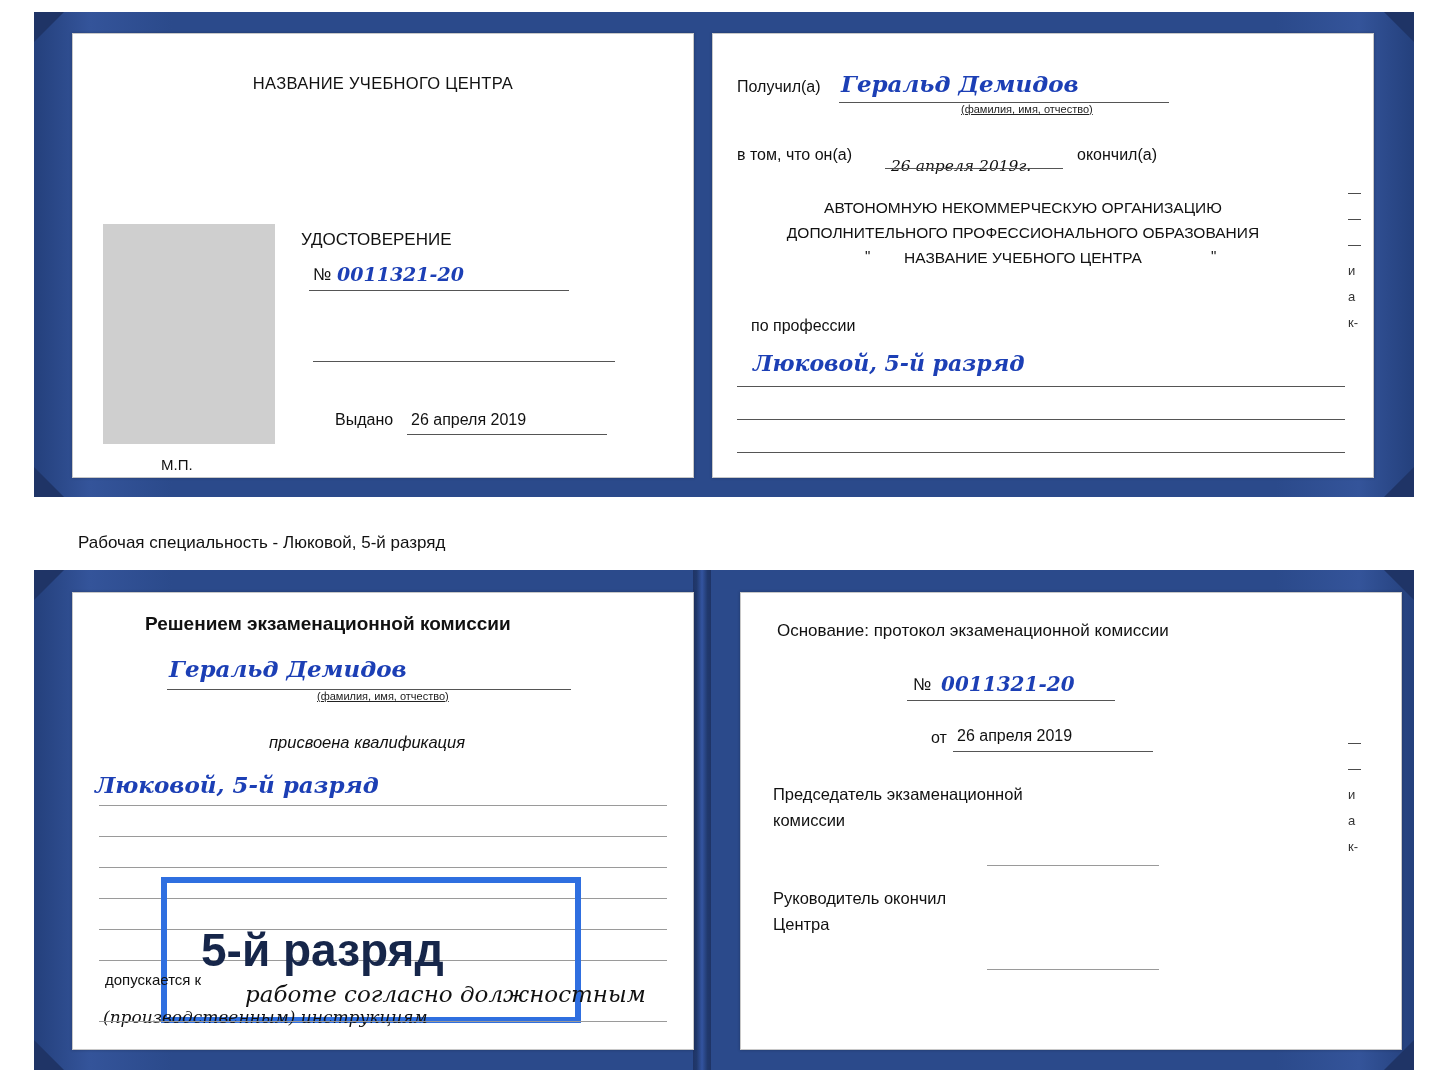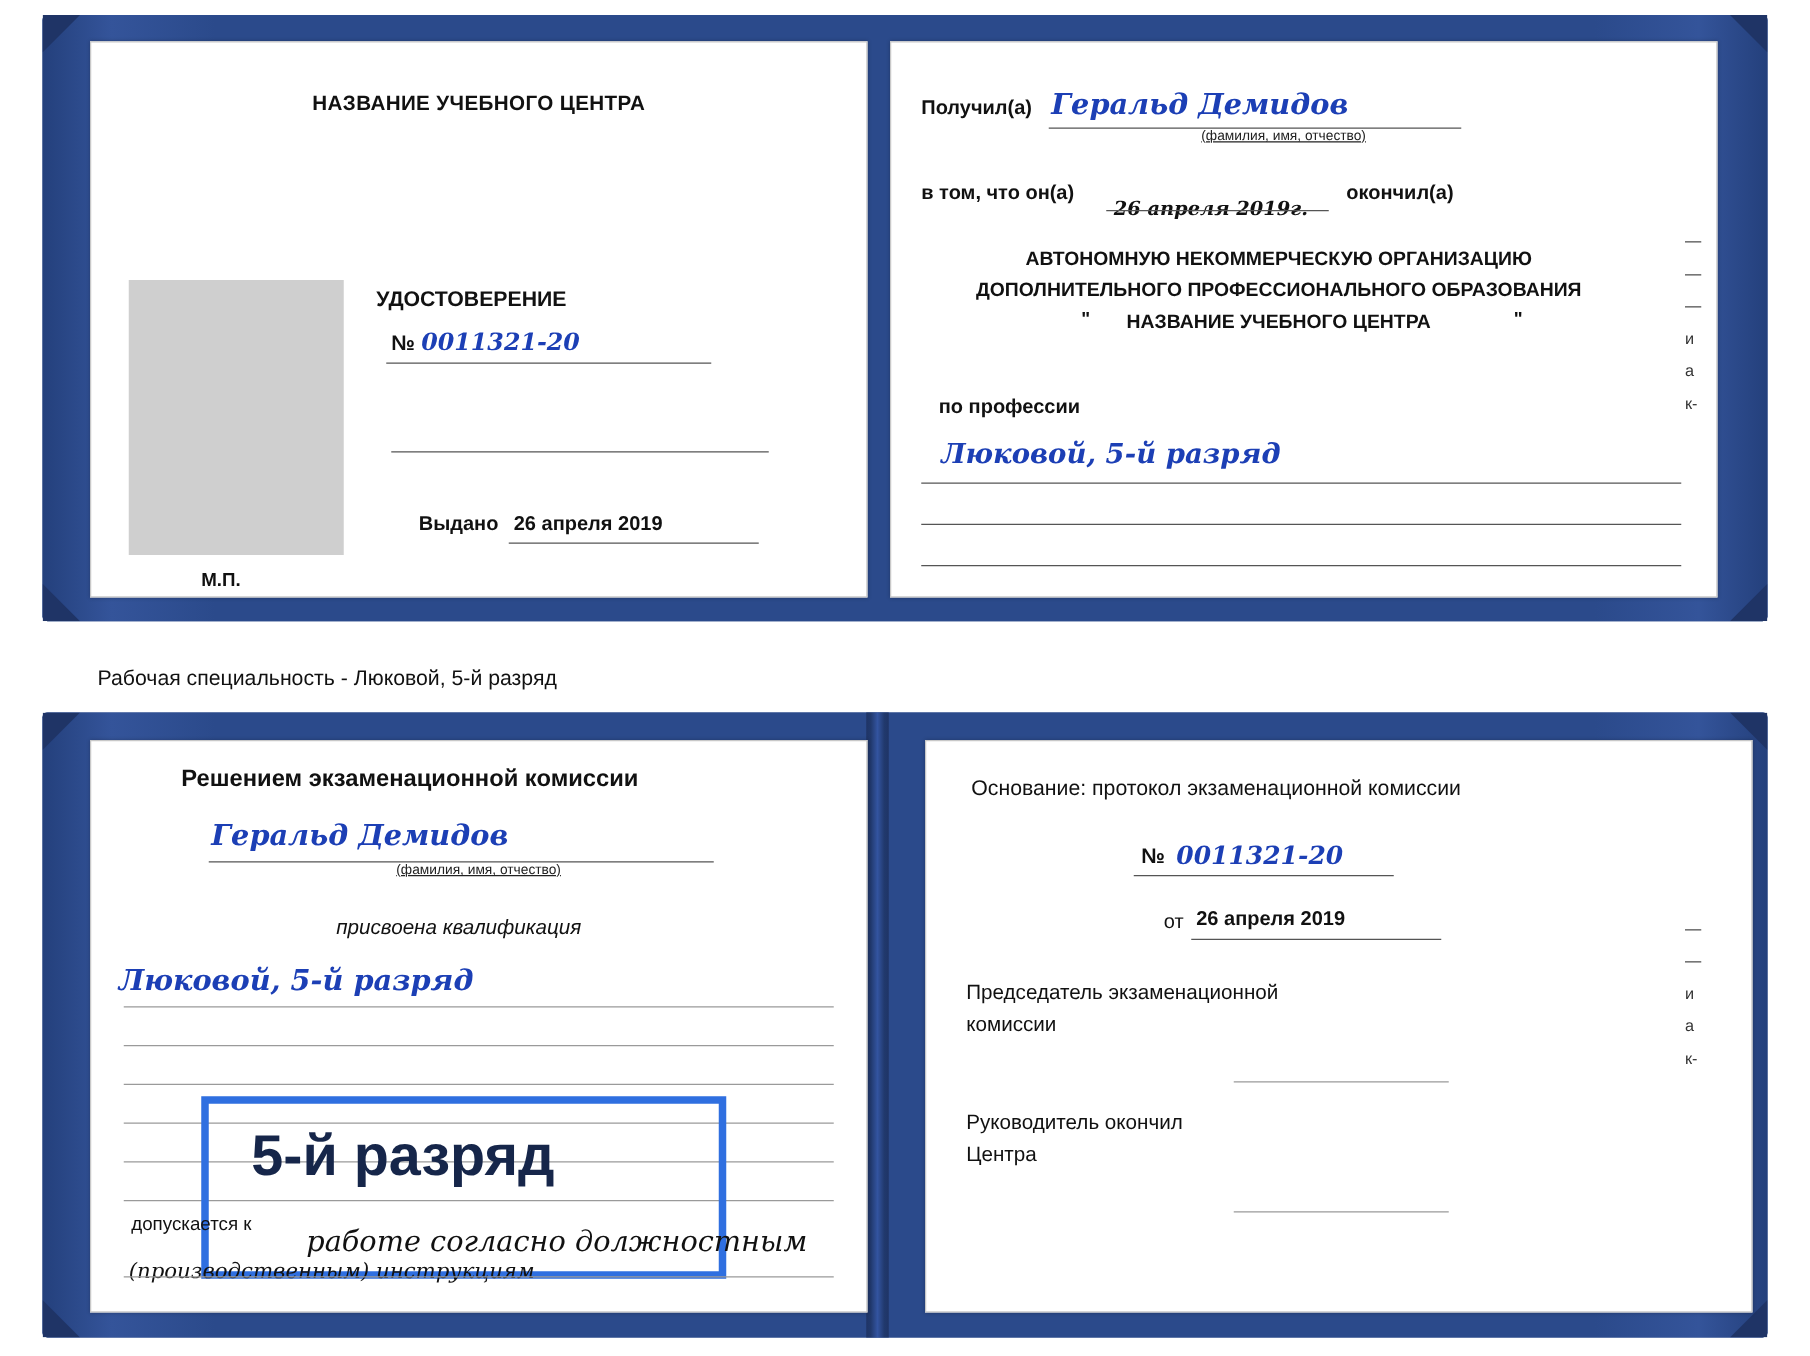--- a/index.html
+++ b/index.html
@@ -41,21 +41,21 @@
     position: absolute;
     left: 0; top: 0; right: 0; bottom: 0;
   }
 
   
   .t {
     position: absolute;
     white-space: nowrap;
     color: #111;
   }
-  .bold { font-weight: bold; }
+  .bold { font-weight: normal; }
   .center { text-align: center; }
   .hw {
     font-family: "DejaVu Serif", serif;
     font-style: italic;
     color: #1c3fb5;
     font-weight: bold;
   }
   .hwk {
     font-family: "DejaVu Serif", serif;
     font-style: italic;
@@ -198,21 +198,21 @@
     <div class="t hw" style="left:22px; top:178px; font-size:23px;">Люковой, 5-й разряд</div>
 
     <div class="line-light" style="left:26px; top:212px; width:568px;"></div>
     <div class="line-light" style="left:26px; top:243px; width:568px;"></div>
     <div class="line-light" style="left:26px; top:274px; width:568px;"></div>
     <div class="line-light" style="left:26px; top:305px; width:568px;"></div>
     <div class="line-light" style="left:26px; top:336px; width:568px;"></div>
     <div class="line-light" style="left:26px; top:367px; width:568px;"></div>
 
     <div class="highlight-box" style="left:88px; top:284px; width:420px; height:146px;"></div>
-    <div class="highlight-text" style="left:128px; top:304px;">5-й разряд</div>
+    <div class="highlight-text" style="left:128px; top:330px;">5-й разряд</div>
 
     <div class="t" style="left:32px; top:378px; font-size:15px;">допускается к</div>
     <div class="t hwk" style="left:172px; top:376px; font-size:23px;">работе согласно должностным</div>
     <div class="t hwk" style="left:30px; top:402px; font-size:17px;">(производственным) инструкциям</div>
     <div class="line-light" style="left:26px; top:428px; width:568px;"></div>
   </div>
 </div>
 
 <div class="page" style="left:712px; top:592px; width:660px; height:456px;margin-left:28px;">
   <div class="page-inner">

